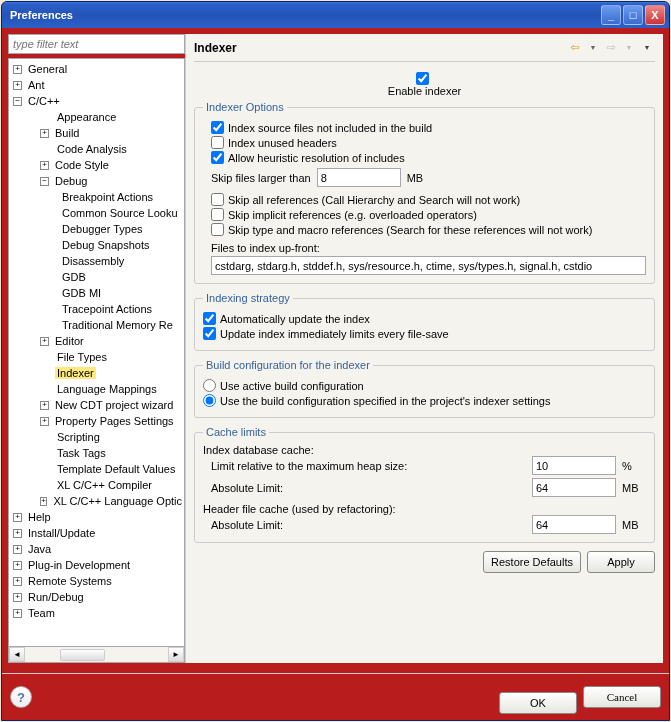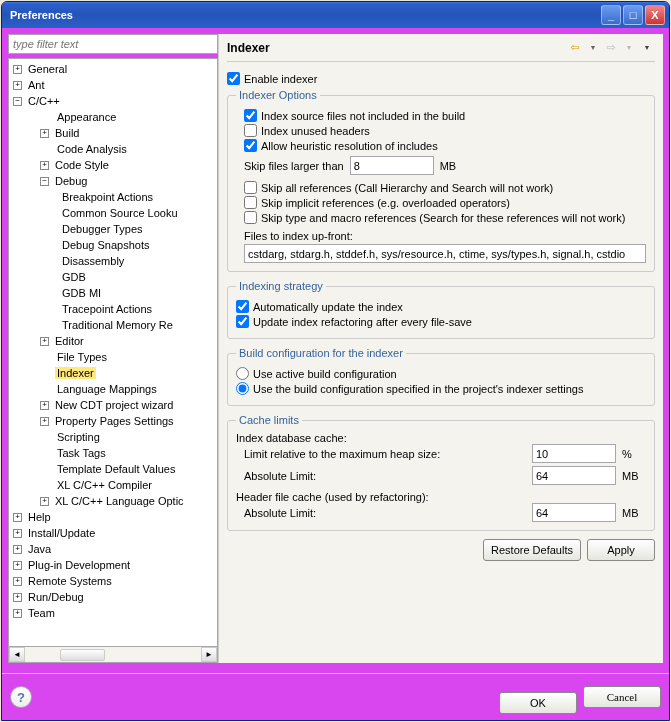--- a/index.html
+++ b/index.html
@@ -1,42 +1,42 @@
 <!DOCTYPE html>
 <html><head>
 <meta charset="utf-8">
 <style>
 * { box-sizing: border-box; font-family: "Segoe UI", Tahoma, sans-serif; font-size: 11px; }
 body { margin: 0; padding: 0; background: #ece9d8; width: 671px; height: 722px; overflow: hidden; }
-.window { border: 1px solid #0a246a; border-radius: 6px 6px 0 0; background: #d946ef; width: 669px; height: 720px; margin: 1px; display: flex; flex-direction: column; }
+.window { border: 1px solid #0a246a; border-radius: 6px 6px 0 0; background: #b91c1c; width: 669px; height: 720px; margin: 1px; display: flex; flex-direction: column; }
 .titlebar { background: linear-gradient(to bottom, #3a79e0 0%, #2c5fc9 8%, #2454b8 50%, #2c5fc9 100%); height: 26px; border-radius: 5px 5px 0 0; display: flex; align-items: center; padding: 0 4px; color: white; font-weight: bold; font-size: 12px; }
 .titlebar .title { flex: 1; padding-left: 4px; }
 .winbtn { width: 20px; height: 20px; margin-left: 2px; border: 1px solid #fff6; border-radius: 3px; display: flex; align-items: center; justify-content: center; font-weight: bold; cursor: pointer; }
 .winbtn.min, .winbtn.max { background: linear-gradient(#6a9cef, #3a6cd0); }
 .winbtn.close { background: linear-gradient(#e88, #c33); }
 .body { flex: 1; display: flex; padding: 6px; gap: 0; min-height: 0; }
-.sidebar { width: 210px; display: flex; flex-direction: column; }
+.sidebar { width: 177px; display: flex; flex-direction: column; }
 .filter { width: 100%; height: 20px; border: 1px solid #a7a6aa; padding: 2px 4px; margin-bottom: 4px; color: #777; font-style: italic; }
 .tree { flex: 1; border: 1px solid #a7a6aa; background: white; overflow: hidden; padding: 2px 0; }
 .tree-item { display: flex; align-items: center; height: 16px; padding-left: 4px; white-space: nowrap; cursor: pointer; }
 .exp { width: 9px; height: 9px; border: 1px solid #888; display: inline-flex; align-items: center; justify-content: center; font-size: 8px; line-height: 1; margin-right: 4px; color: #000; background: #fff; }
 .noexp { width: 11px; display: inline-block; margin-right: 4px; }
 .tree-item .lbl { padding: 0 2px; }
 .tree-item.selected .lbl { background: #ffe87c; }
 .d1 { padding-left: 31px; } .d2 { padding-left: 36px; }
 .hscroll { height: 16px; border: 1px solid #a7a6aa; border-top: none; display: flex; background: #f4f3ee; }
 .hscroll .btn { width: 16px; border: 1px solid #ccc; background: linear-gradient(#fff,#ddd); display: flex; align-items: center; justify-content: center; font-size: 8px; }
 .hscroll .track { flex: 1; display: flex; align-items: center; }
 .hscroll .thumb { width: 45px; height: 12px; border: 1px solid #ccc; background: linear-gradient(#fff,#ddd); margin-left: 35px; border-radius: 2px; }
 .main { flex: 1; background: #f4f3ee; border-left: 1px solid #ccc; padding: 0 8px 4px 8px; display: flex; flex-direction: column; min-height: 0; overflow: hidden; }
 .main-header { display: flex; align-items: center; height: 28px; border-bottom: 1px solid #ccc; }
 .main-header .htitle { font-weight: bold; font-size: 12px; flex: 1; }
 .nav-arrow { width: 16px; height: 16px; margin-left: 2px; display: flex; align-items: center; justify-content: center; }
 .content { flex: 1; overflow-y: auto; padding-top: 8px; }
-.chk-row { display: flex; align-items: center; margin: 2px 0; }
+.chk-row { display: flex; align-items: center; margin: 2px 0; flex-direction: column; }
 .chk-row input[type=checkbox], .chk-row input[type=radio] { margin: 0 4px 0 0; }
 .opt-chk-row { display: flex; align-items: center; margin: 2px 0 2px 8px; }
 .opt-chk-row input { margin: 0 4px 0 0; }
 fieldset { border: 1px solid #ccc; border-radius: 3px; margin: 4px 0 8px 0; padding: 6px 8px 8px 8px; }
 legend { color: #35629c; padding: 0 3px; }
 .skip-row { display: flex; align-items: center; margin: 4px 0 6px 8px; gap: 6px; }
 .text-input { border: 1px solid #a7a6aa; height: 19px; padding: 1px 3px; background: white; }
 .wide-input { width: 100%; }
 .label-above { margin: 6px 0 2px 8px; }
 .cache-grid { display: grid; grid-template-columns: 1fr 84px 24px; row-gap: 3px; column-gap: 6px; align-items: center; margin-left: 8px; }
@@ -265,21 +265,21 @@
         </fieldset>
 
         <fieldset>
           <legend>Indexing strategy</legend>
           <div class="opt-chk-row" style="margin-left:0;">
               <input type="checkbox" checked="" style="">
               <span>Automatically update the index</span>
             </div>
           <div class="opt-chk-row" style="margin-left:0;">
               <input type="checkbox" checked="" style="">
-              <span>Update index refactoring after every file-save</span>
+              <span>Update index immediately limits every file-save</span>
             </div>
         </fieldset>
 
         <fieldset>
           <legend>Build configuration for the indexer</legend>
           <div class="opt-chk-row" style="margin-left:0;">
               <input type="radio" name="bc" style="">
               <span>Use active build configuration</span>
             </div>
           <div class="opt-chk-row" style="margin-left:0;">

